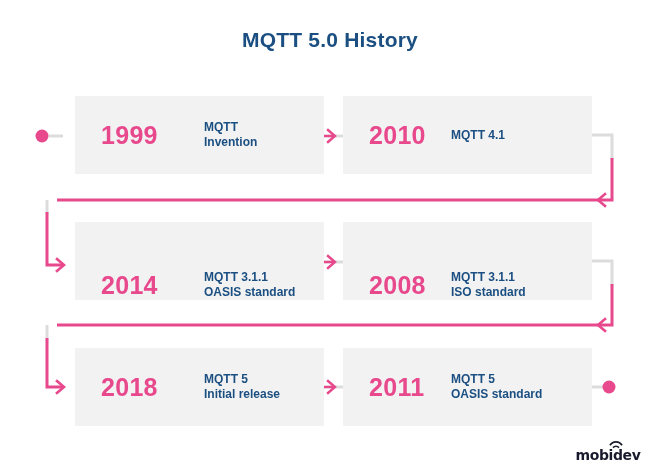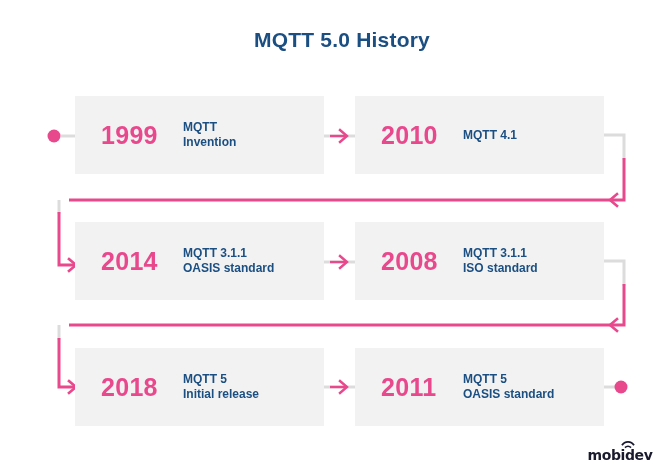--- a/index.html
+++ b/index.html
@@ -11,21 +11,20 @@
     height: 474px;
     background: #ffffff;
     font-family: "Liberation Sans", sans-serif;
     overflow: hidden;
   }
   #canvas {
     position: relative;
     width: 600px;
     height: 474px;
     background: #ffffff;
-    margin-left: 12px;
   }
   
   #page-title {
     position: absolute;
     left: 0;
     top: 28px;
     width: 660px;
     text-align: center;
     font-size: 21px;
     font-weight: bold;
@@ -43,23 +42,23 @@
   }
   
   .milestone {
     position: absolute;
     background: #f2f2f2;
     display: flex;
     align-items: center;
     box-sizing: border-box;
   }
   .ms-r1 { top: 96px; }
-  .ms-r2 { top: 222px; }
+  .ms-r2 { top: 222px; align-items: flex-end; }
   .ms-r3 { top: 348px; }
-  .ms-left  { left: 63px;  width: 249px; height: 78px; }
+  .ms-left  { left: 75px;  width: 249px; height: 78px; gap: 21px; }
   .ms-right { left: 343px; width: 249px; height: 78px; }
 
   .ms-year {
     color: #e8488c;
     font-size: 25px;
     font-weight: bold;
     letter-spacing: 0.3px;
     margin-left: 26px;
     min-width: 74px;
   }

